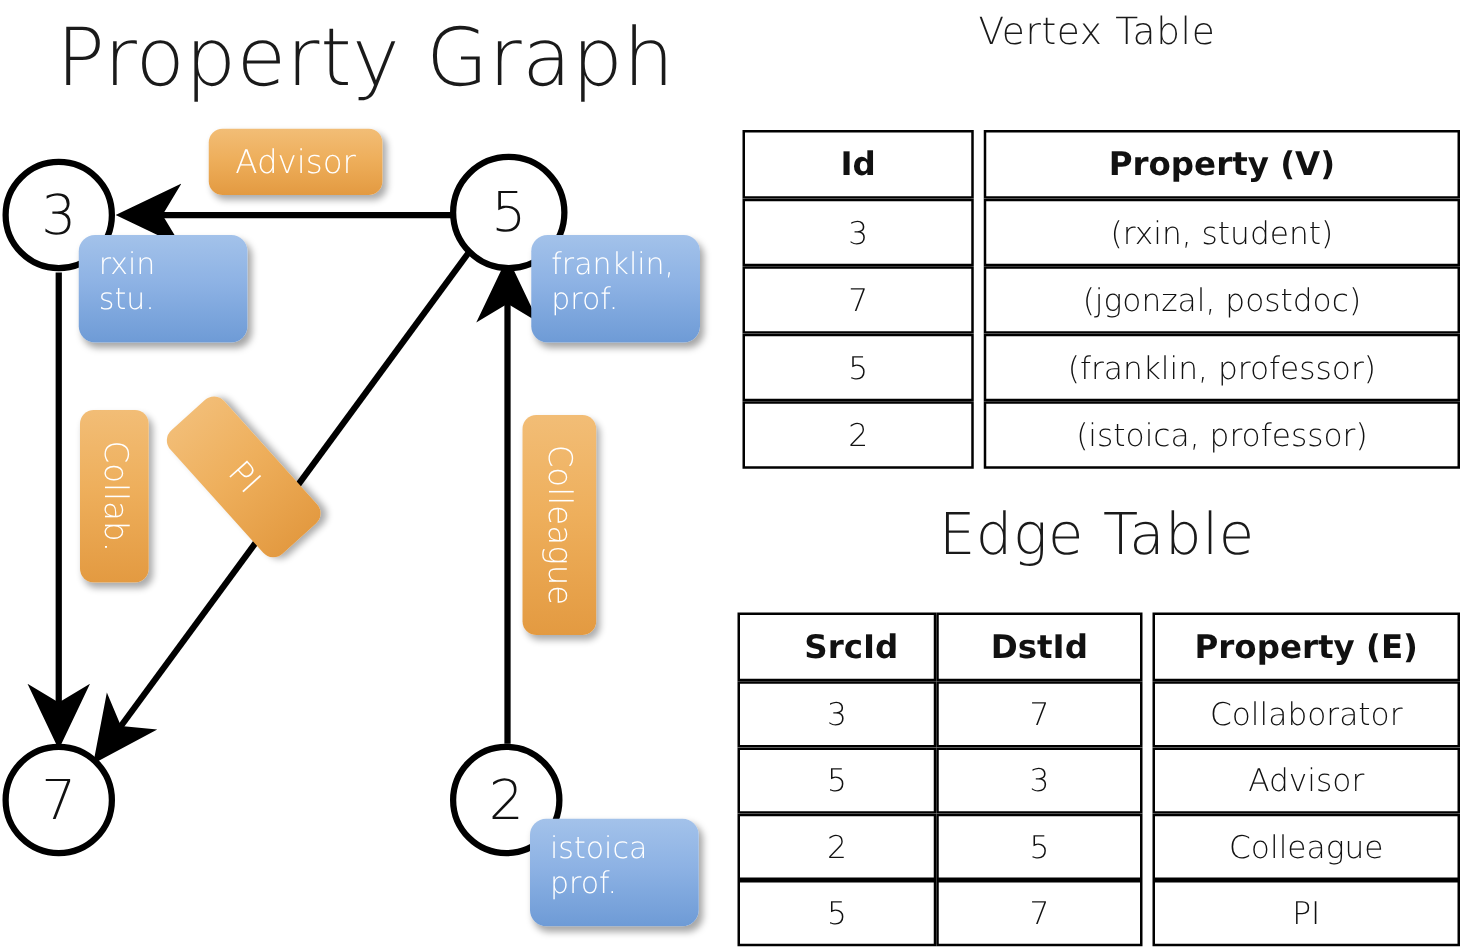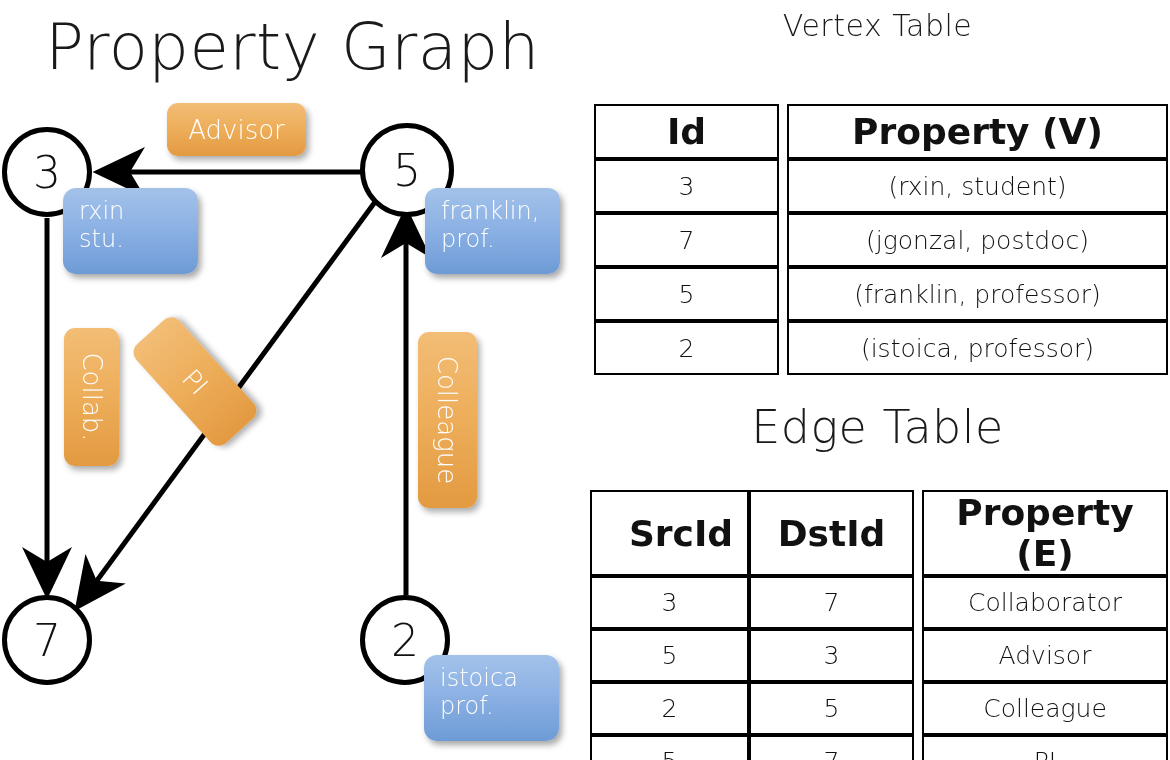--- a/index.html
+++ b/index.html
@@ -55,21 +55,21 @@
   .elabel.tilt{transform:rotate(-42deg);}
   .elabel.tilt .rot-cw{transform:rotate(90deg);}
 
   
   table.grid{position:absolute;border-collapse:separate;border-spacing:0;
              font-family:"DejaVu Sans","Liberation Sans",sans-serif;}
   table.grid td,table.grid th{
     border:2px solid #000;font-weight:300;font-size:25px;color:#111;
     text-align:center;padding:0;box-sizing:border-box;background:#fff;
   }
-  table.grid th{font-weight:700;font-size:36px;}
+  table.grid th{font-weight:700;font-size:26px;}
   td.fill-blue,th.fill-blue{background:#d4dff1;}
   td.fill-orange,th.fill-orange{background:#f8ddc0;}
   .gap-col{border:none !important;background:transparent !important;width:8px;padding:0;}
 
   #vertex-table{left:594px;top:104px;}
   #edge-table{left:590px;top:490px;}
 </style>
 </head>
 <body>
 
@@ -113,21 +113,21 @@
     <span>7</span>
   </div>
   <div class="node" style="left:360px;top:515px;width:90px;height:90px;">
     <span>2</span>
   </div>
 
   <div class="vbox" style="left:63px;top:108px;width:135px;height:86px;">
     <div>rxin</div>
     <div>stu.</div>
   </div>
-  <div class="vbox" style="left:425px;top:108px;width:135px;height:86px;border-radius:12px;">
+  <div class="vbox" style="left:425px;top:108px;width:135px;height:86px;">
     <div>franklin,</div>
     <div>prof.</div>
   </div>
   <div class="vbox" style="left:424px;top:575px;width:135px;height:86px;">
     <div>istoica</div>
     <div>prof.</div>
   </div>
 
   <div class="elabel" style="left:167px;top:23px;width:139px;height:53px;">
     <span>Advisor</span>

